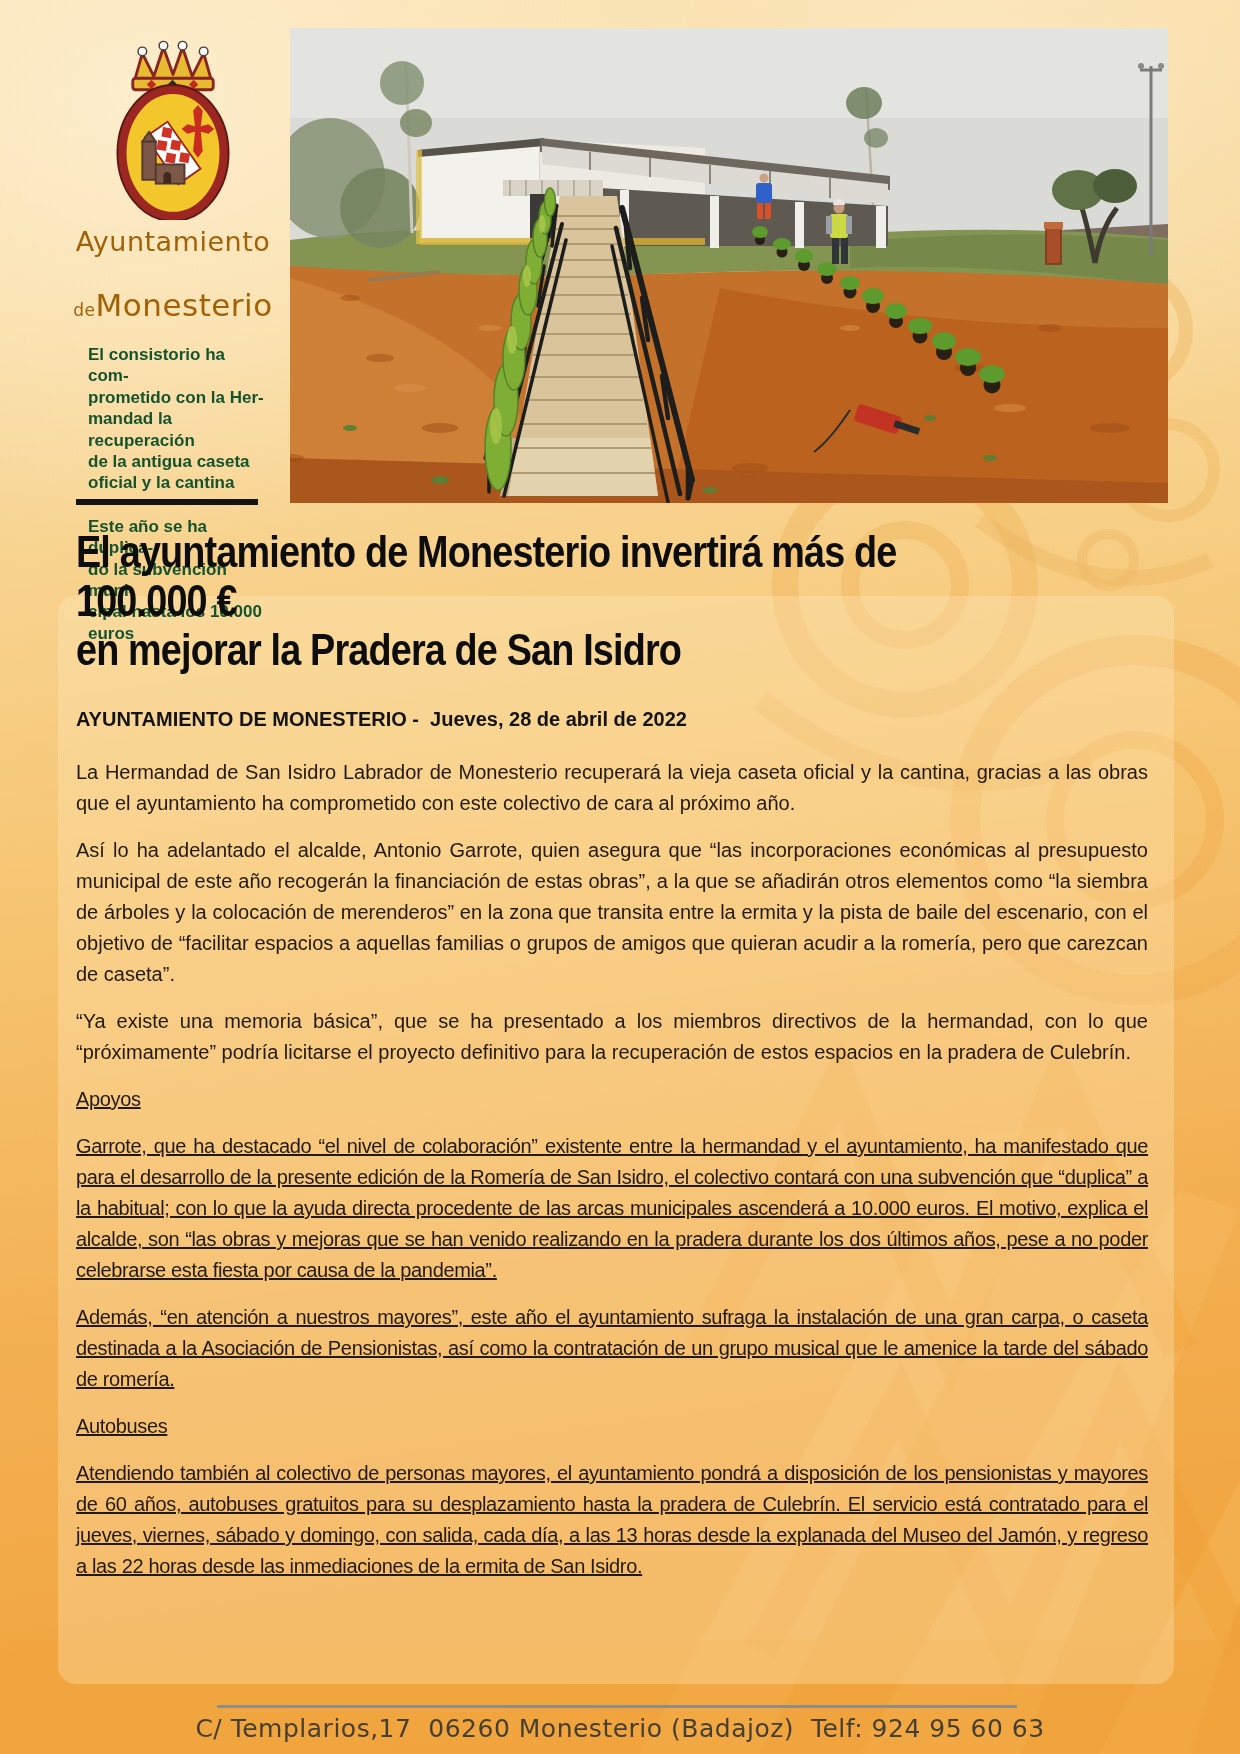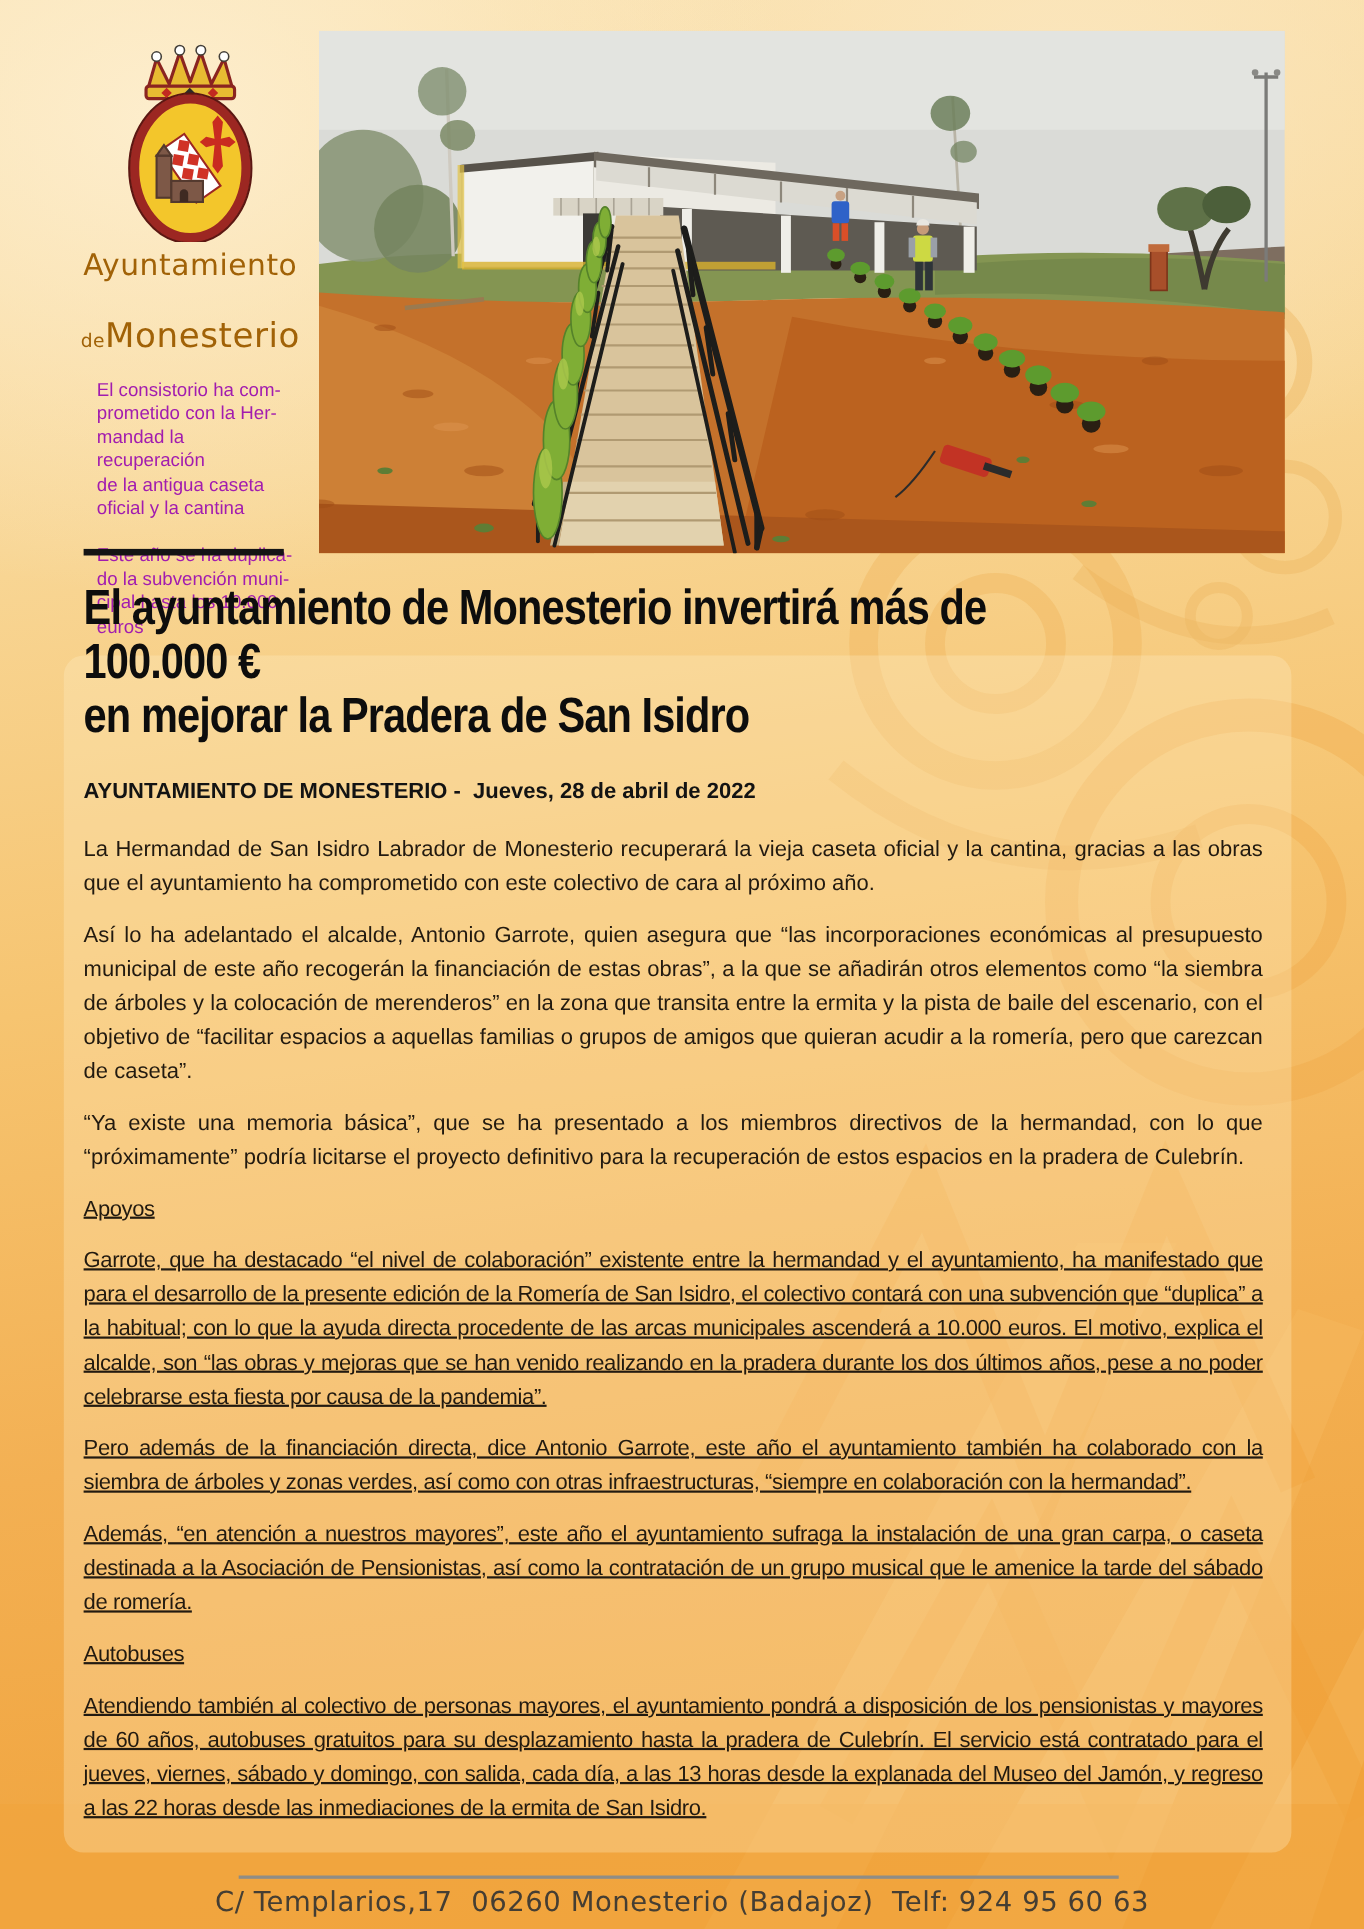--- a/index.html
+++ b/index.html
@@ -17,22 +17,22 @@
     background:rgba(255,238,199,.30);border-radius:18px;z-index:1;}
 
   
   .masthead{position:absolute;left:60px;top:34px;width:226px;z-index:2;}
   .crest{width:138px;height:182px;margin:4px auto 0;}
   .orgname{margin-top:8px;text-align:center;color:#a16207;
     font-family:"DejaVu Sans",sans-serif;line-height:1.05;}
   .orgname .l1{font-size:27px;letter-spacing:.5px;}
   .orgname .l2{font-size:31px;letter-spacing:.5px;margin-top:33px;}
   .orgname .de{font-size:17px;}
-  .note{margin:22px 0 0 28px;width:182px;font-weight:normal;font-size:17px;
-    line-height:1.26;color:#a21caf;white-space:pre-line;}
+  .note{margin:22px 0 0 28px;width:182px;font-weight:bold;font-size:17px;
+    line-height:1.26;color:#14532d;white-space:pre-line;}
 
   
   .photo{position:absolute;left:290px;top:28px;width:878px;height:474px;z-index:2;}
 
   
   .divider{position:absolute;left:76px;top:499px;width:182px;height:6px;background:#141414;z-index:2;}
 
   
   .article{position:absolute;left:76px;top:527px;width:1072px;z-index:2;color:#221a10;}
   .headline{margin:0;color:#0d0d0d;font-weight:bold;font-size:45px;line-height:1.09;
@@ -372,21 +372,20 @@
 <div class="article">
   <h1 class="headline">El ayuntamiento de Monesterio invertirá más de 100.000 €
 en mejorar la Pradera de San Isidro</h1>
   <div class="byline">AYUNTAMIENTO DE MONESTERIO -  Jueves, 28 de abril de 2022</div>
   <div class="body">
     <p>La Hermandad de San Isidro Labrador de Monesterio recuperará la vieja caseta oficial y la cantina, gracias a las obras que el ayuntamiento ha comprometido con este colectivo de cara al próximo año.</p>
     <p>Así lo ha adelantado el alcalde, Antonio Garrote, quien asegura que “las incorporaciones económicas al presupuesto municipal de este año recogerán la financiación de estas obras”, a la que se añadirán otros elementos como “la siembra de árboles y la colocación de merenderos” en la zona que transita entre la ermita y la pista de baile del escenario, con el objetivo de “facilitar espacios a aquellas familias o grupos de amigos que quieran acudir a la romería, pero que carezcan de caseta”.</p>
     <p>“Ya existe una memoria básica”, que se ha presentado a los miembros directivos de la hermandad, con lo que “próximamente” podría licitarse el proyecto definitivo para la recuperación de estos espacios en la pradera de Culebrín.</p>
     <p class="subhead narrow">Apoyos</p>
     <p class="narrow">Garrote, que ha destacado “el nivel de colaboración” existente entre la hermandad y el ayuntamiento, ha manifestado que para el desarrollo de la presente edición de la Romería de San Isidro, el colectivo contará con una subvención que “duplica” a la habitual; con lo que la ayuda directa procedente de las arcas municipales ascenderá a 10.000 euros.  El motivo, explica el alcalde, son “las obras y mejoras que se han venido realizando en la pradera durante los dos últimos años, pese a no poder celebrarse esta fiesta por causa de la pandemia”.</p>
-    <p class="narrow">Pero además de la financiación directa, dice Antonio Garrote, este año el ayuntamiento también ha colaborado con la siembra de árboles y zonas verdes, así como con otras infraestructuras, “siempre en colaboración con la hermandad”.</p>
     <p class="narrow">Además, “en atención a nuestros mayores”, este año el ayuntamiento sufraga la instalación de una gran carpa, o caseta destinada a la Asociación de Pensionistas, así como la contratación de un grupo musical que le amenice la tarde del sábado de romería.</p>
     <p class="subhead narrow">Autobuses</p>
     <p class="narrow">Atendiendo también al colectivo de personas mayores, el ayuntamiento pondrá a disposición de los pensionistas y mayores de 60 años, autobuses gratuitos para su desplazamiento hasta la pradera de Culebrín. El servicio está contratado para el jueves, viernes, sábado y domingo, con salida, cada día, a las 13 horas desde la explanada del Museo del Jamón, y regreso a las 22 horas desde las inmediaciones de la ermita de San Isidro.</p>
   </div>
 </div>
 
 <div class="footer-line"></div>
 <div class="footer-text">C/ Templarios,17  06260 Monesterio (Badajoz)  Telf: 924 95 60 63</div>
 
 </body></html>

